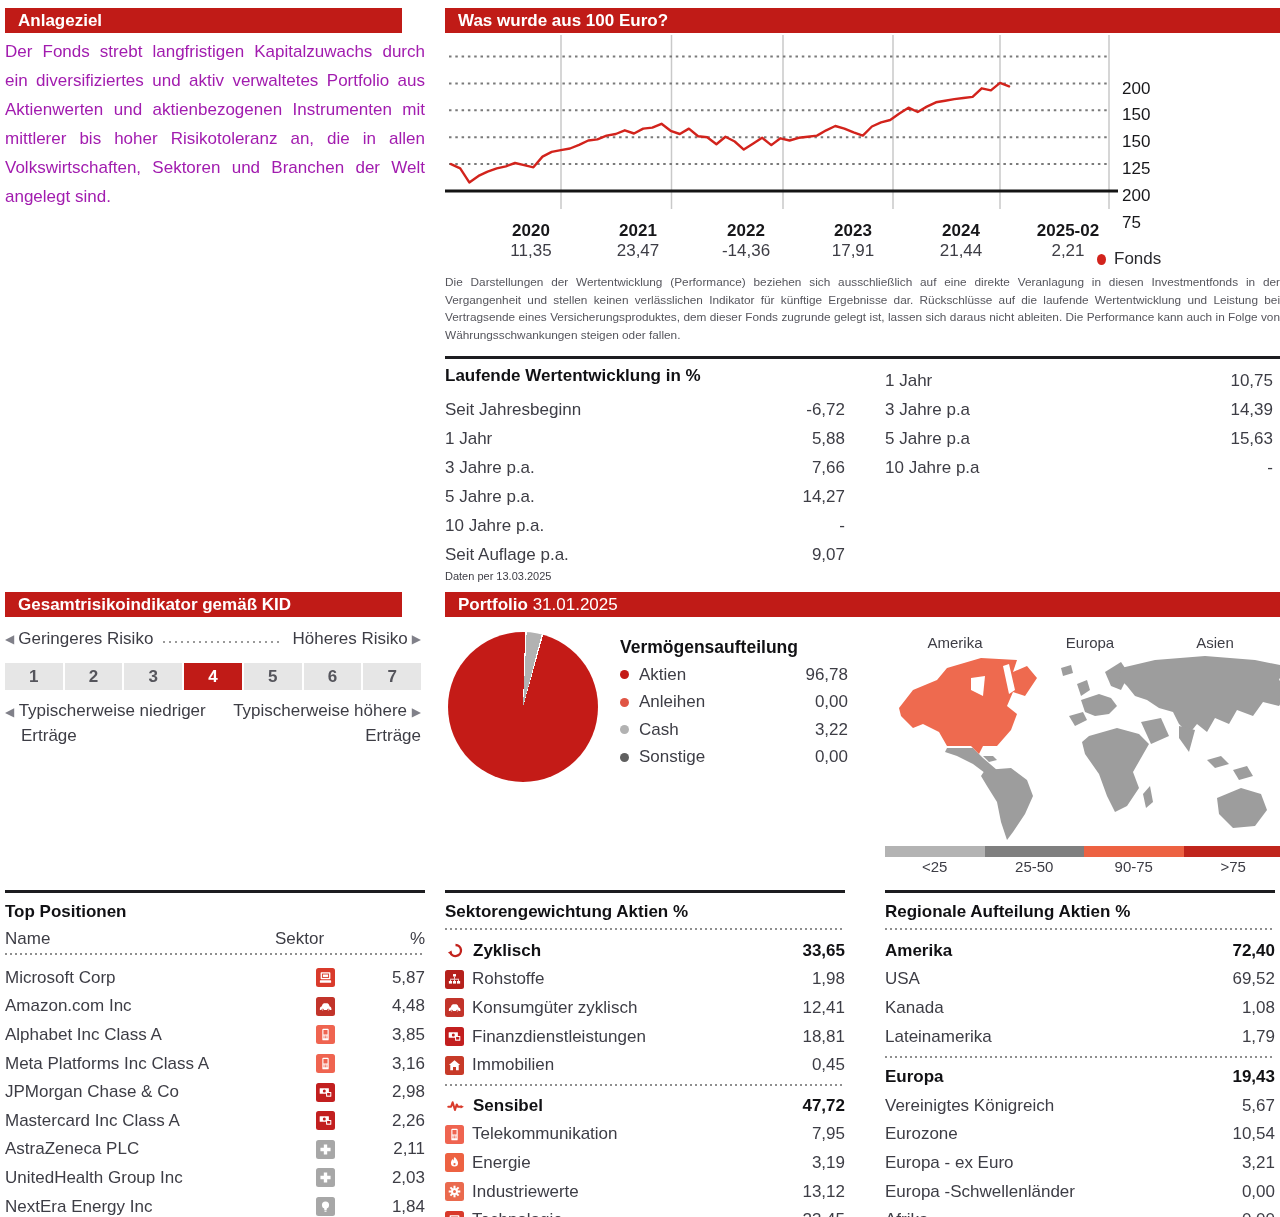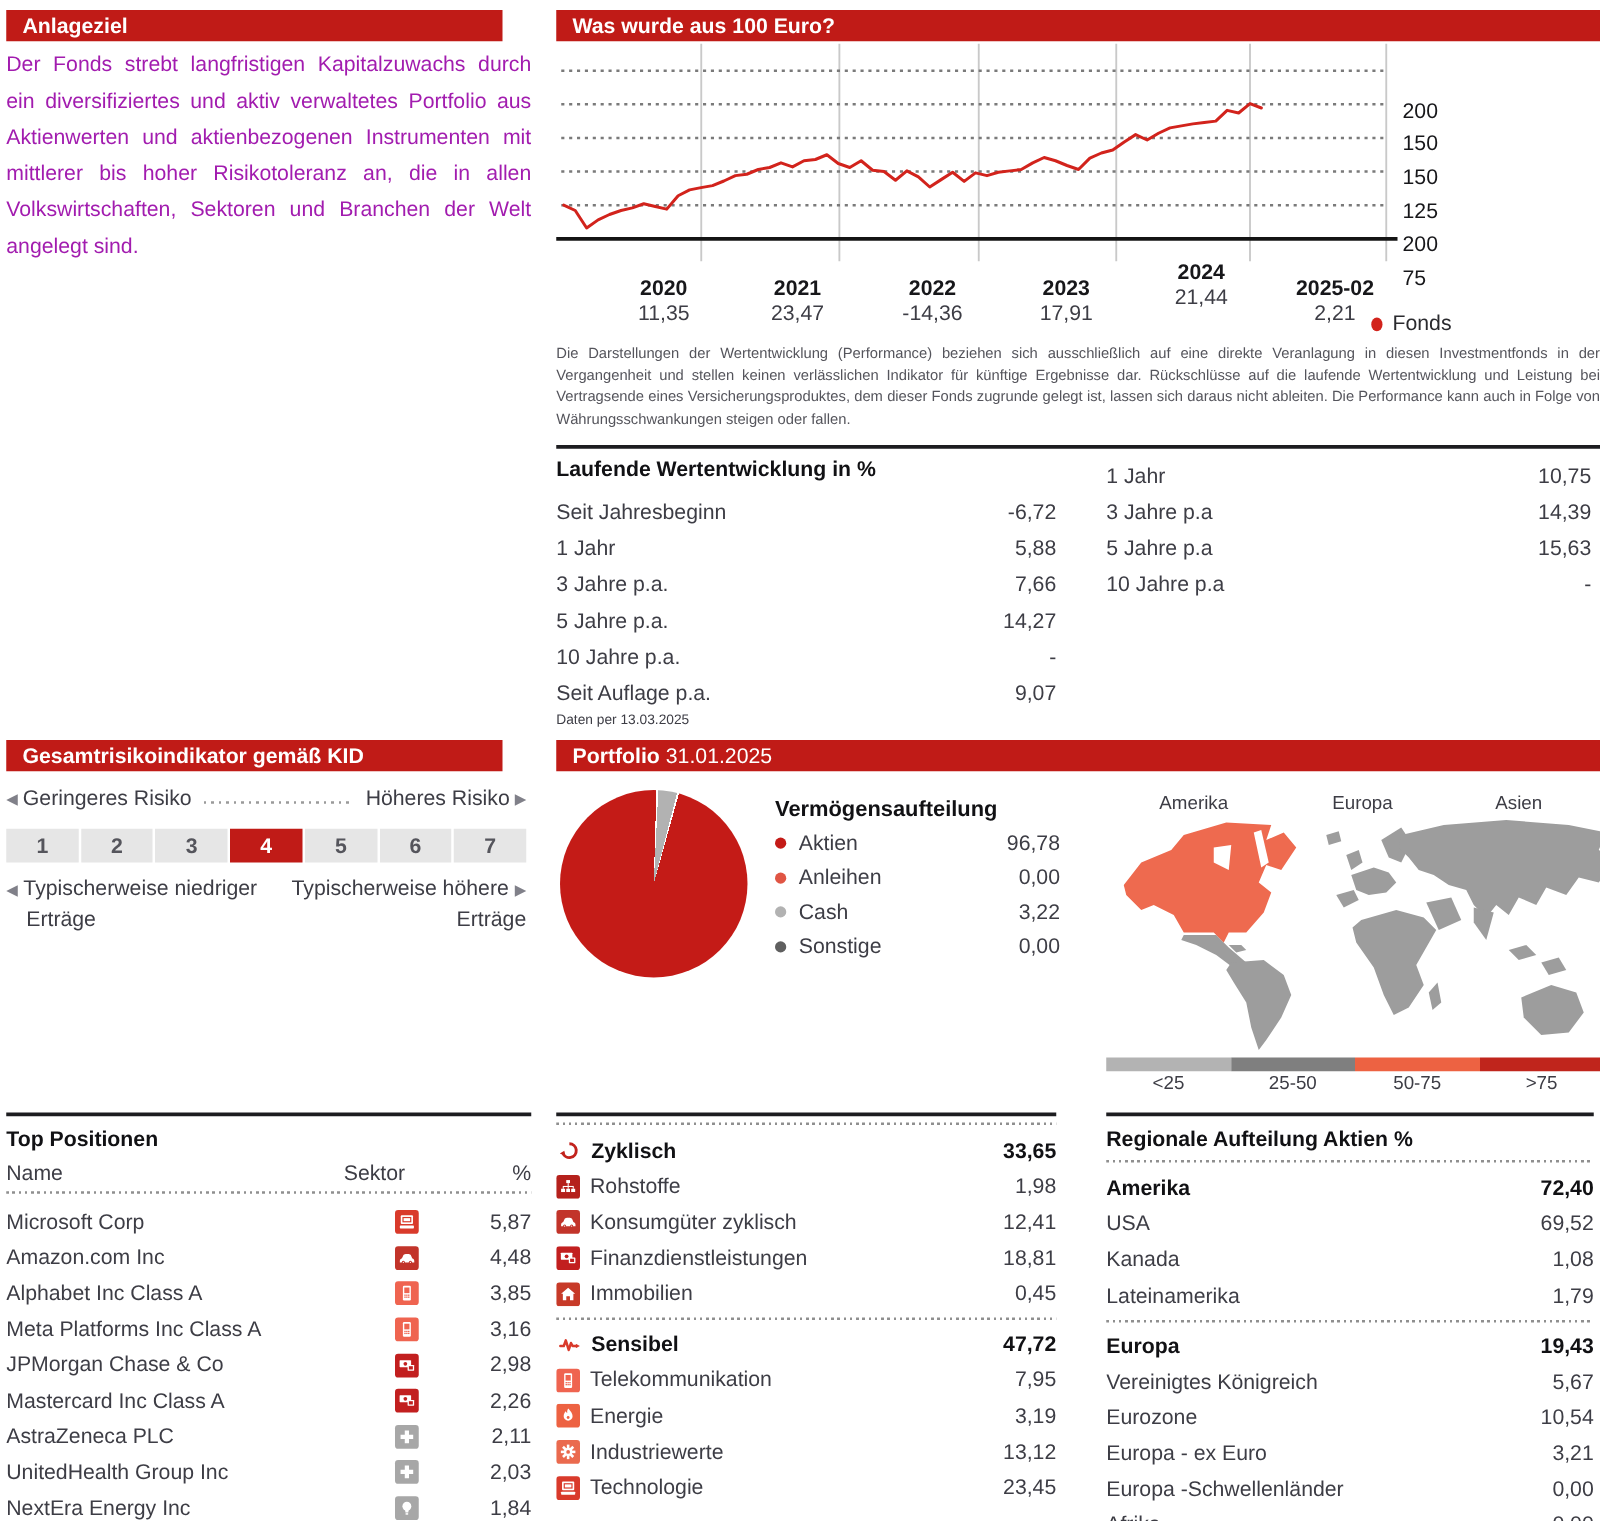--- a/index.html
+++ b/index.html
@@ -140,21 +140,21 @@
           <div class="xret">23,47</div>
         </div>
         <div class="xcol" style="left: 301px; top: 188px;">
           <div class="xyear">2022</div>
           <div class="xret">-14,36</div>
         </div>
         <div class="xcol" style="left: 408px; top: 188px;">
           <div class="xyear">2023</div>
           <div class="xret">17,91</div>
         </div>
-        <div class="xcol" style="left: 516px; top: 175px;">
+        <div class="xcol" style="left: 516px; top: 188px;">
           <div class="xyear">2024</div>
           <div class="xret">21,44</div>
         </div>
         <div class="xcol" style="left: 623px; top: 188px;">
           <div class="xyear">2025-02</div>
           <div class="xret">2,21</div>
         </div>
       </div>
     <div id="fonds-legend">
       <span class="dot"></span>
@@ -308,21 +308,21 @@
     </svg>
     <div id="map-legend">
         <div class="seg" style="background: rgb(179, 179, 179);"></div>
         <div class="seg" style="background: rgb(127, 127, 127);"></div>
         <div class="seg" style="background: rgb(237, 98, 66);"></div>
         <div class="seg" style="background: rgb(192, 37, 28);"></div>
       </div>
     <div id="map-legend-labels">
         <span>&lt;25</span>
         <span>25-50</span>
-        <span>50-75</span>
+        <span>90-75</span>
         <span>&gt;75</span>
       </div>
   </div>
 
   <div class="bcol" style="left:5px;width:420px;">
     <div class="toprule"></div>
     <div class="ttl">Top Positionen</div>
     <div class="thead">
       <span style="flex:1;">Name</span>
       <span style="width:120px;">Sektor</span>
@@ -456,20 +456,21 @@
               </svg>
             </span>
           </span>
           <span class="val">1,84</span>
         </div>
       </div>
   </div>
 
   <div class="bcol" style="left:445px;width:400px;">
     <div class="toprule"></div>
+    <div class="ttl">Sektorengewichtung Aktien %</div>
     <div class="dotted"></div>
     <div id="sec-body" style="padding-top:4px;">
         <div class="brow bold">
           <span class="withicon nm">
             <span class="icon-glyph">
               <svg viewBox="0 0 16 16">
                 <path d="M8 2.8a5.2 5.2 0 1 1-5 6.7" fill="none" stroke="#c2231d" stroke-width="2.2"></path>
                 <path d="M0.8 10.2l3.4-2.2.8 4z" fill="#c2231d"></path>
               </svg>
             </span>

